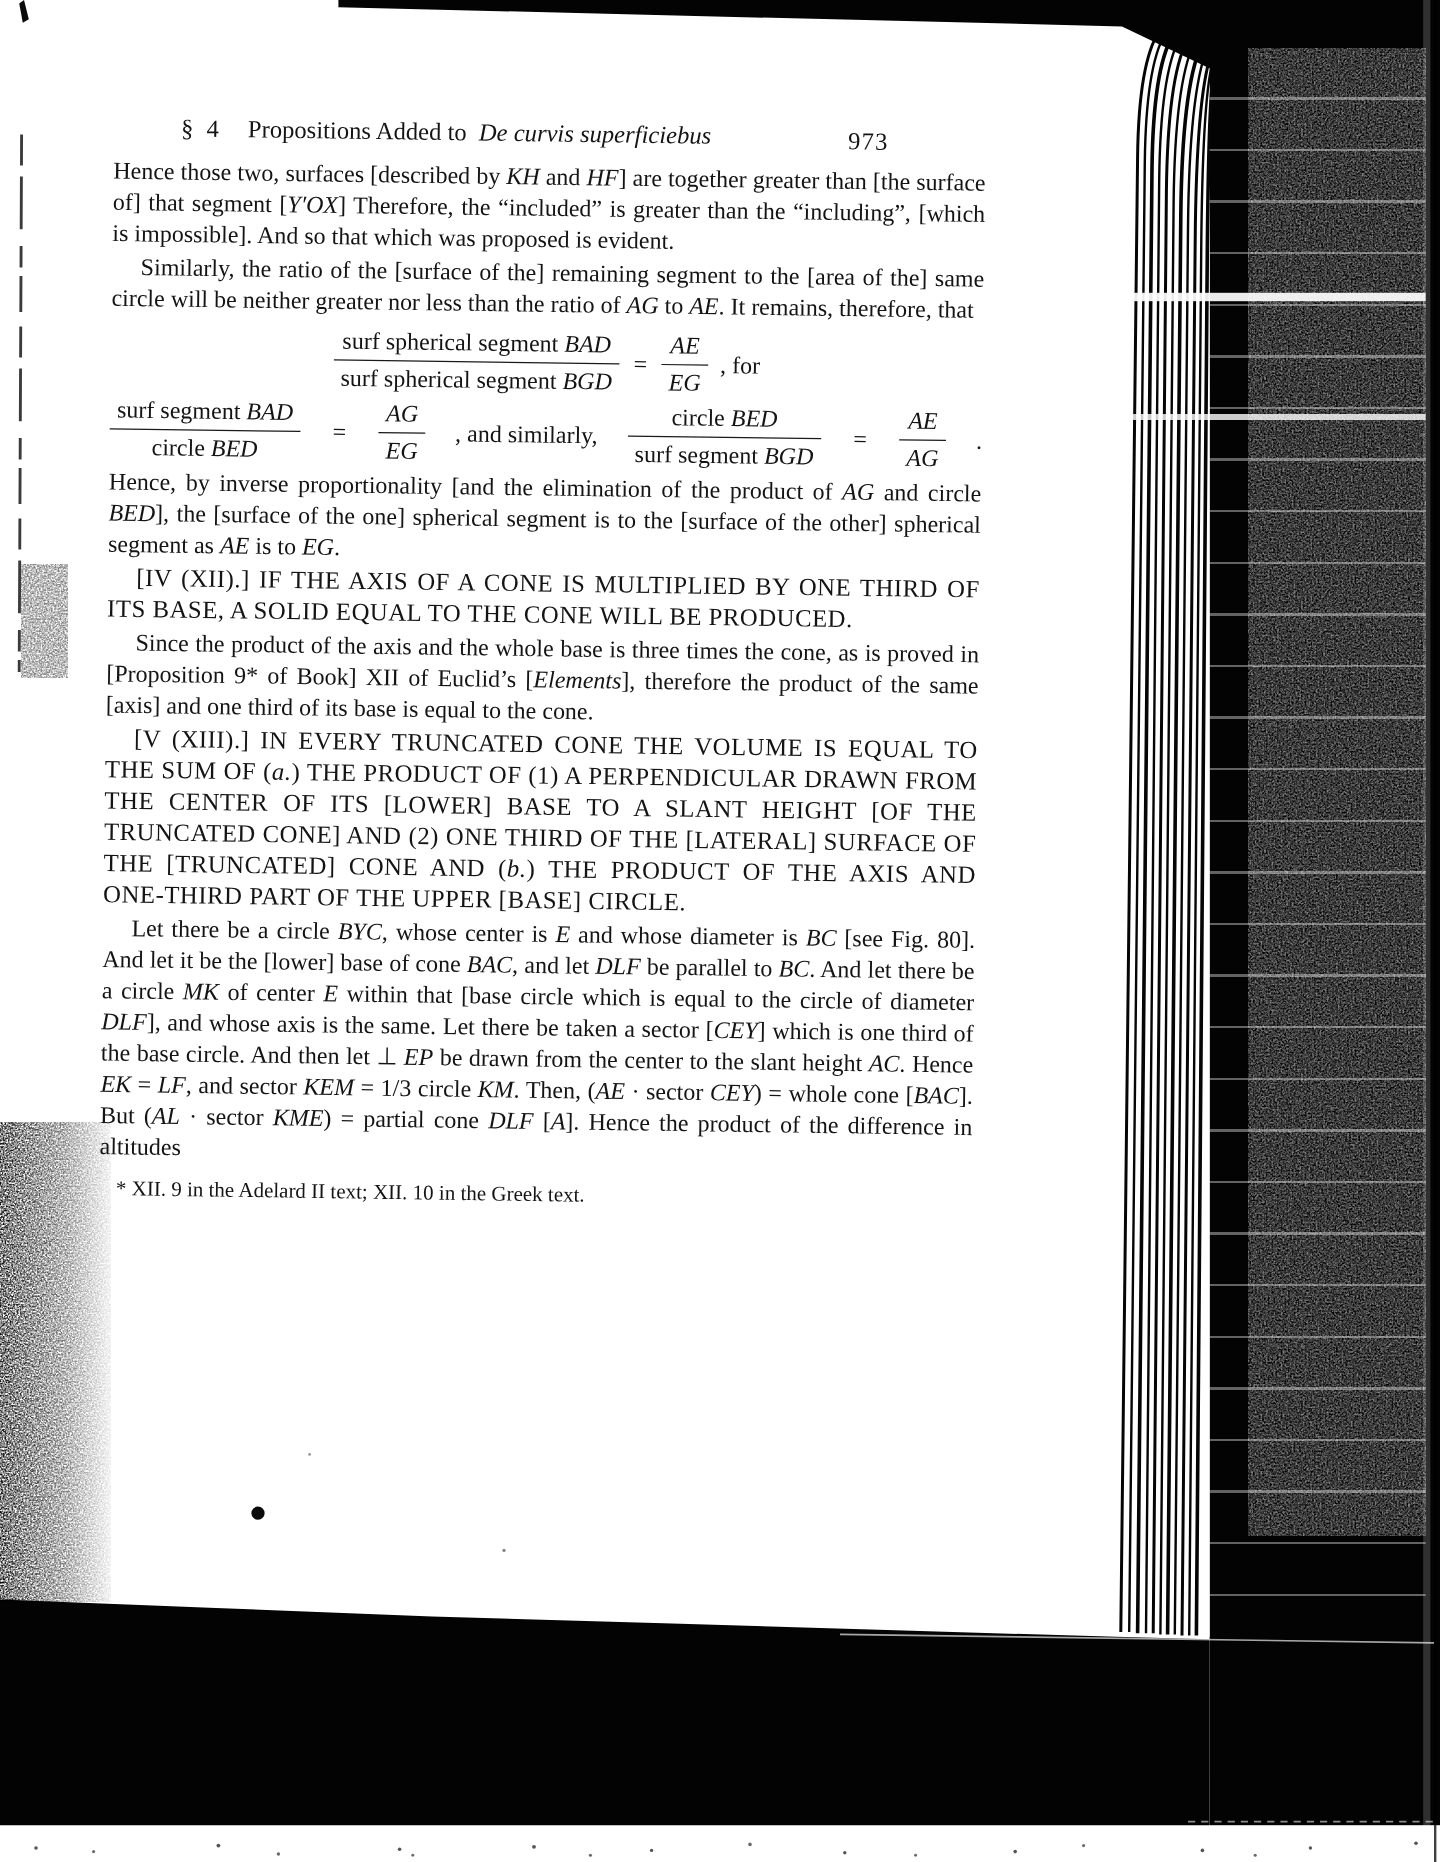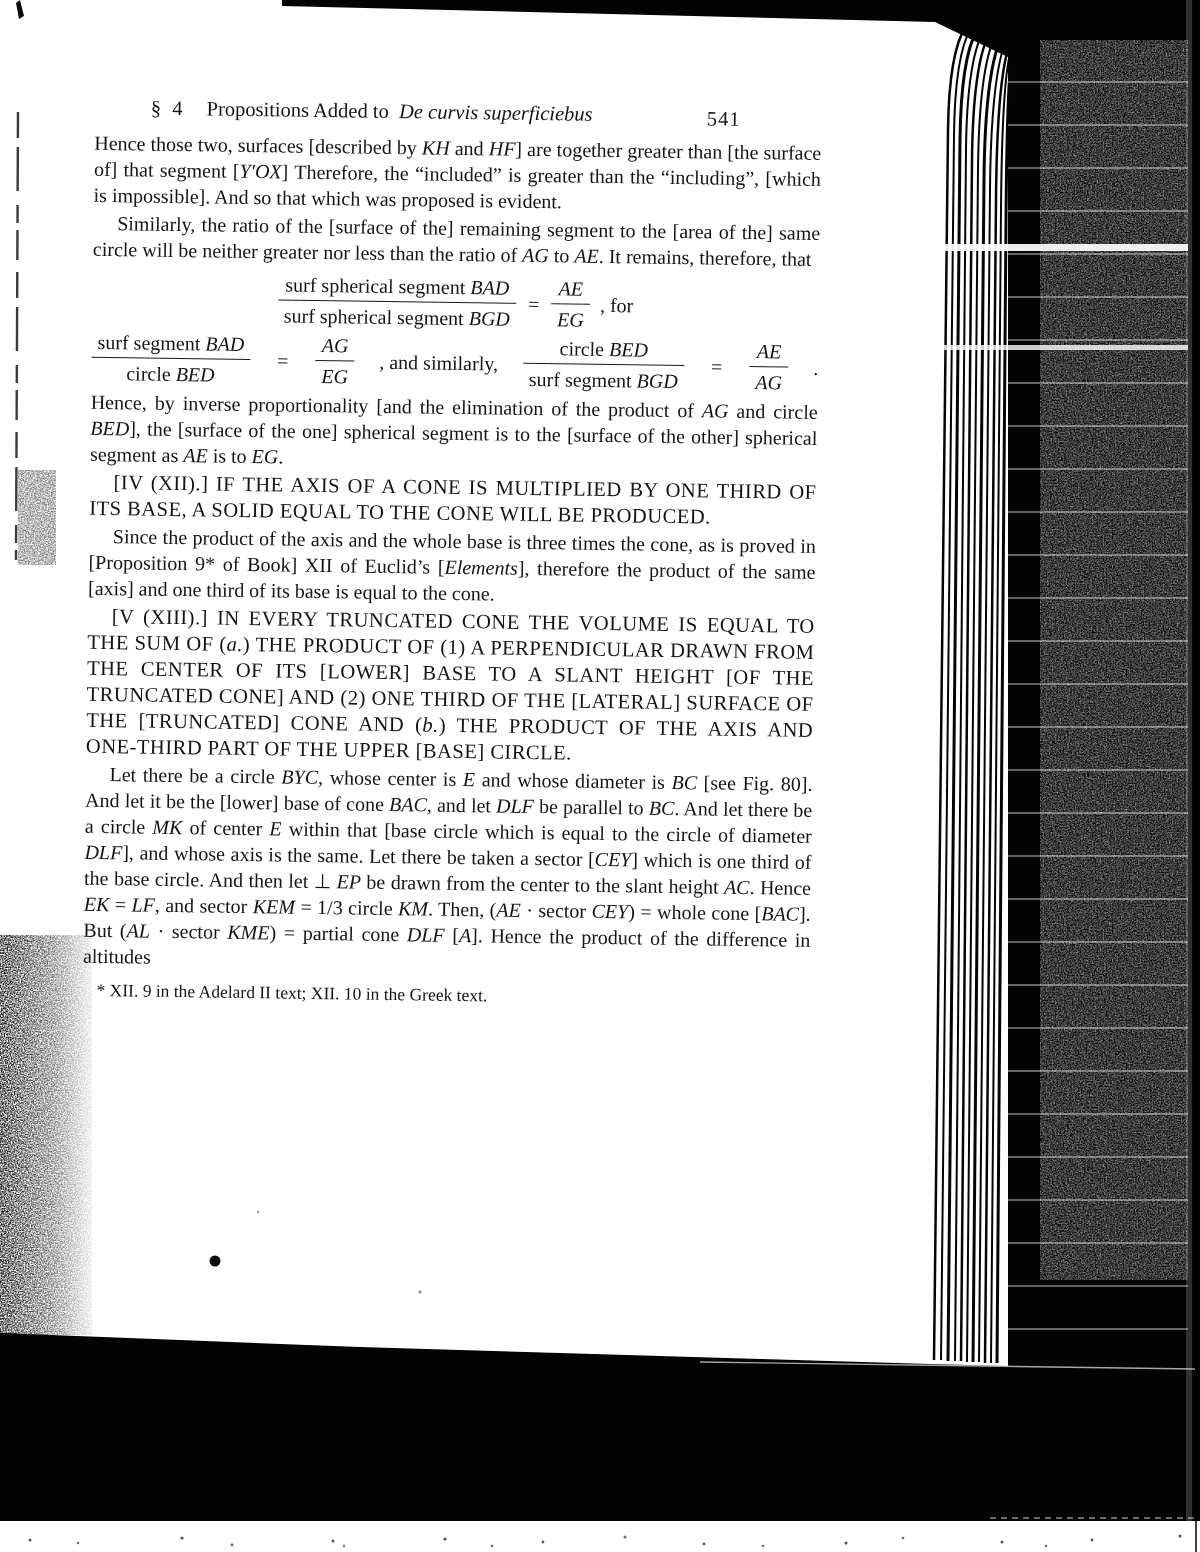--- a/index.html
+++ b/index.html
@@ -136,21 +136,21 @@
 <div class="streaks"></div>
 <div class="bright-streak-a"></div>
 <div class="bright-streak-b"></div>
 
 <div class="page-text">
 
   <div class="hdr">
     <span class="sec">§ 4</span>
     <span>Propositions Added to</span>
     <span class="tital">&nbsp;<span>De curvis superficiebus</span></span>
-    <span class="pn">541</span>
+    <span class="pn">973</span>
   </div>
 
   <p><span>Hence those two, surfaces [described by </span><span class="it">KH</span><span> and </span><span class="it">HF</span><span>] are together greater than [the surface of] that segment [</span><span class="it">Y′OX</span><span>] Therefore, the “included” is greater than the “including”, [which is impossible]. And so that which was proposed is evident.</span></p>
 
   <p class="ind"><span>Similarly, the ratio of the [surface of the] remaining segment to the [area of the] same circle will be neither greater nor less than the ratio of </span><span class="it">AG</span><span> to </span><span class="it">AE</span><span>. It remains, therefore, that</span></p>
 
   <div class="eq eq1">
     <span class="frac">
       <span class="num"><span>surf spherical segment </span><span class="it">BAD</span></span>
       <span class="den"><span>surf spherical segment </span><span class="it">BGD</span></span>

